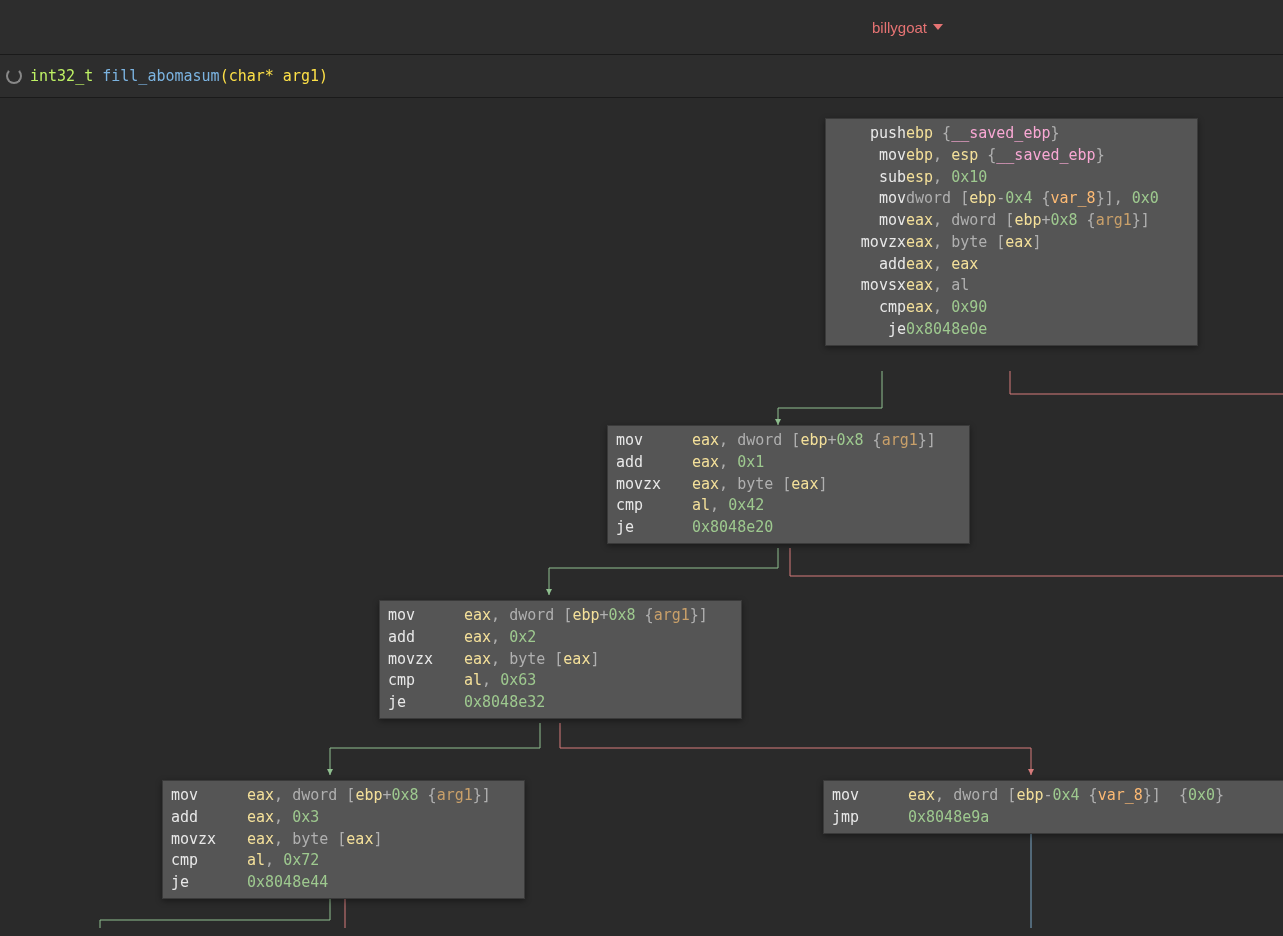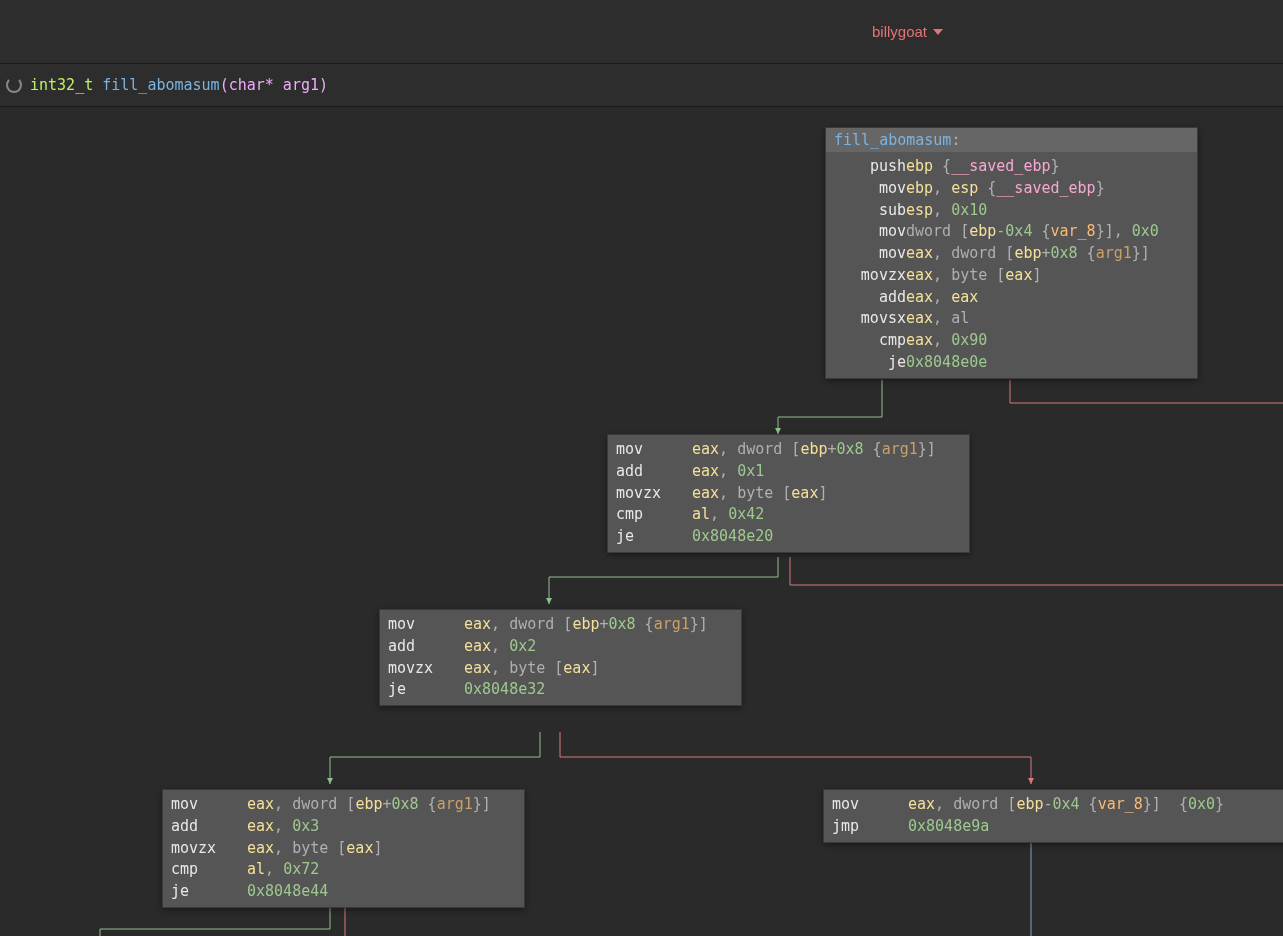--- a/index.html
+++ b/index.html
@@ -7,21 +7,21 @@
     width: 1283px;
     height: 936px;
     background: #2a2a2a;
     font-family: 'Menlo', 'Consolas', monospace;
     font-size: 15px;
     color: #d0d0d0;
     overflow: hidden;
     position: relative;
   }
   .topbar {
-    height: 64px;
+    height: 55px;
     background: #2d2d2d;
     border-bottom: 1px solid #1a1a1a;
     display: flex;
     align-items: center;
     justify-content: flex-end;
     padding-right: 340px;
   }
   .module-name {
     color: #e57373;
     font-family: -apple-system, BlinkMacSystemFont, 'Segoe UI', sans-serif;
@@ -53,21 +53,21 @@
     width: 16px;
     height: 16px;
     border: 2px solid #888;
     border-top-color: transparent;
     border-radius: 50%;
     margin-left: 2px;
   }
   .sig-text { display: inline; }
   .t-type { color: #bef264; }
   .t-fn { color: #7bb3e0; }
-  .t-punct { color: #f0abfc; text-align: center; }
+  .t-punct { color: #fde047; text-align: center; }
   .graph-area {
     position: relative;
     width: 100%;
     height: 830px;
     background: #2a2a2a;
   }
   svg.edges {
     position: absolute;
     top: 0;
     left: 0;
@@ -143,23 +143,20 @@
     <path d="M 560 625 L 560 650 L 1031 650 L 1031 677" stroke="#d67b7b" fill="none" marker-end="url(#arrow-red)"></path>
 
     <path d="M 330 801 L 330 822 L 100 822 L 100 830" stroke="#8fbf8f" fill="none"></path>
 
     <path d="M 345 801 L 345 830" stroke="#d67b7b" fill="none"></path>
 
     <path d="M 1031 733 L 1031 830" stroke="#7aa7c7" fill="none"></path>
   </svg>
 
   <div class="node" id="node0" style="left:825px; top:20px; width:373px;">
-    <div class="node-title">
-      <span class="fn">fill_abomasum</span><span class="punct">:</span>
-    </div>
     <div class="node-body">
         <div class="line"><span class="mnem">push</span><span class="reg-hl">ebp</span><span class="punct"> {</span><span class="saved">__saved_ebp</span><span class="punct">}</span></div>
         <div class="line"><span class="mnem">mov</span><span class="reg-hl">ebp</span><span class="punct">, </span><span class="reg-hl">esp</span><span class="punct"> {</span><span class="saved">__saved_ebp</span><span class="punct">}</span></div>
         <div class="line"><span class="mnem">sub</span><span class="reg-hl">esp</span><span class="punct">, </span><span class="num">0x10</span></div>
         <div class="line"><span class="mnem">mov</span><span class="punct">dword [</span><span class="reg-hl">ebp</span><span class="punct">-</span><span class="num">0x4</span><span class="punct"> {</span><span class="var">var_8</span><span class="punct">}], </span><span class="num">0x0</span></div>
         <div class="line"><span class="mnem">mov</span><span class="reg-hl">eax</span><span class="punct">, dword [</span><span class="reg-hl">ebp</span><span class="punct">+</span><span class="num">0x8</span><span class="punct"> {</span><span class="arg">arg1</span><span class="punct">}]</span></div>
         <div class="line"><span class="mnem">movzx</span><span class="reg-hl">eax</span><span class="punct">, byte [</span><span class="reg-hl">eax</span><span class="punct">]</span></div>
         <div class="line"><span class="mnem">add</span><span class="reg-hl">eax</span><span class="punct">, </span><span class="reg-hl">eax</span></div>
         <div class="line"><span class="mnem">movsx</span><span class="reg-hl">eax</span><span class="punct">, </span><span class="reg">al</span></div>
         <div class="line"><span class="mnem">cmp</span><span class="reg-hl">eax</span><span class="punct">, </span><span class="num">0x90</span></div>
@@ -175,20 +172,21 @@
         <div class="line"><span class="mnem-narrow">cmp</span><span class="reg-hl">al</span><span class="punct">, </span><span class="num">0x42</span></div>
         <div class="line"><span class="mnem-narrow">je</span><span class="addr">0x8048e20</span></div>
       </div>
   </div>
 
   <div class="node" id="node2" style="left:379px; top:502px; width:363px;">
     <div class="node-body">
         <div class="line"><span class="mnem-narrow">mov</span><span class="reg-hl">eax</span><span class="punct">, dword [</span><span class="reg-hl">ebp</span><span class="punct">+</span><span class="num">0x8</span><span class="punct"> {</span><span class="arg">arg1</span><span class="punct">}]</span></div>
         <div class="line"><span class="mnem-narrow">add</span><span class="reg-hl">eax</span><span class="punct">, </span><span class="num">0x2</span></div>
         <div class="line"><span class="mnem-narrow">movzx</span><span class="reg-hl">eax</span><span class="punct">, byte [</span><span class="reg-hl">eax</span><span class="punct">]</span></div>
+        <div class="line"><span class="mnem-narrow">cmp</span><span class="reg-hl">al</span><span class="punct">, </span><span class="num">0x63</span></div>
         <div class="line"><span class="mnem-narrow">je</span><span class="addr">0x8048e32</span></div>
       </div>
   </div>
 
   <div class="node" id="node3" style="left:162px; top:682px; width:363px;">
     <div class="node-body">
         <div class="line"><span class="mnem-narrow">mov</span><span class="reg-hl">eax</span><span class="punct">, dword [</span><span class="reg-hl">ebp</span><span class="punct">+</span><span class="num">0x8</span><span class="punct"> {</span><span class="arg">arg1</span><span class="punct">}]</span></div>
         <div class="line"><span class="mnem-narrow">add</span><span class="reg-hl">eax</span><span class="punct">, </span><span class="num">0x3</span></div>
         <div class="line"><span class="mnem-narrow">movzx</span><span class="reg-hl">eax</span><span class="punct">, byte [</span><span class="reg-hl">eax</span><span class="punct">]</span></div>
         <div class="line"><span class="mnem-narrow">cmp</span><span class="reg-hl">al</span><span class="punct">, </span><span class="num">0x72</span></div>

